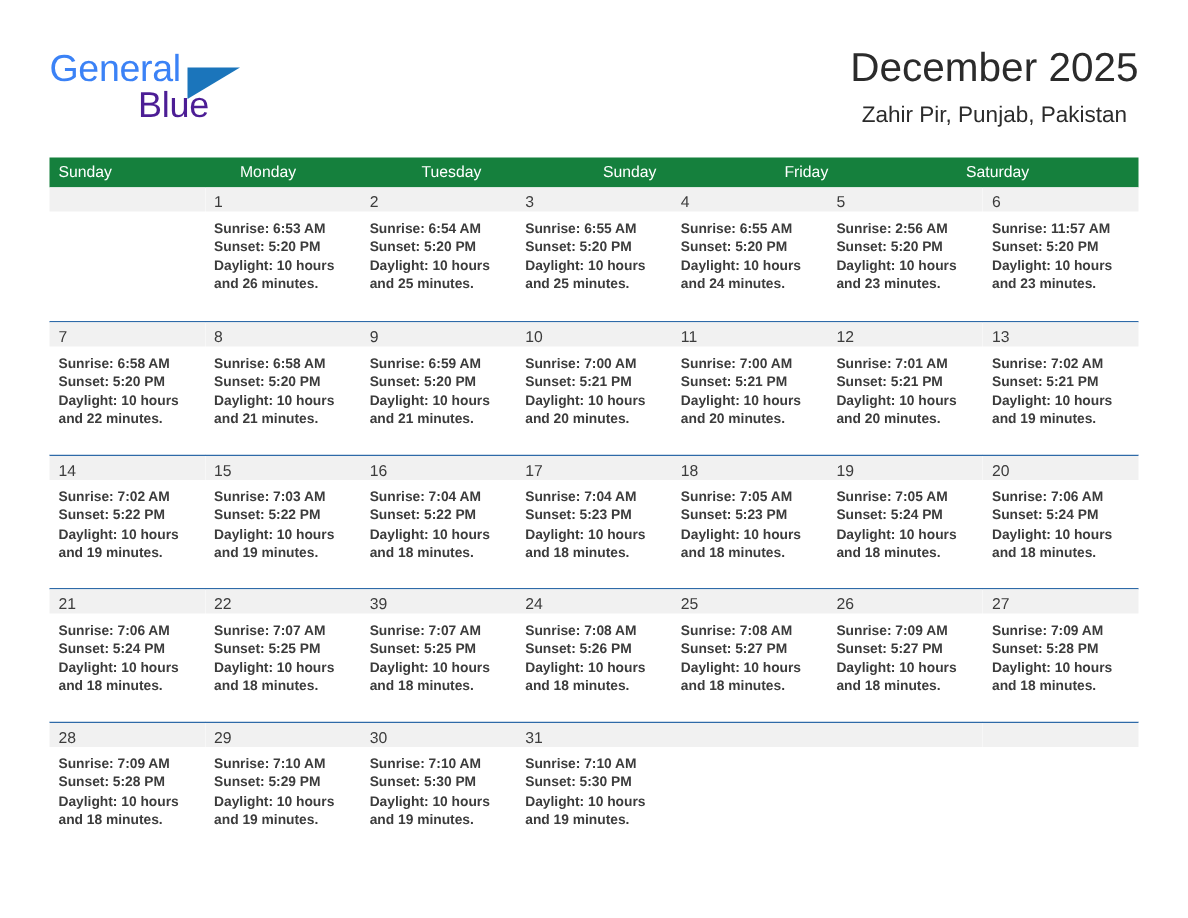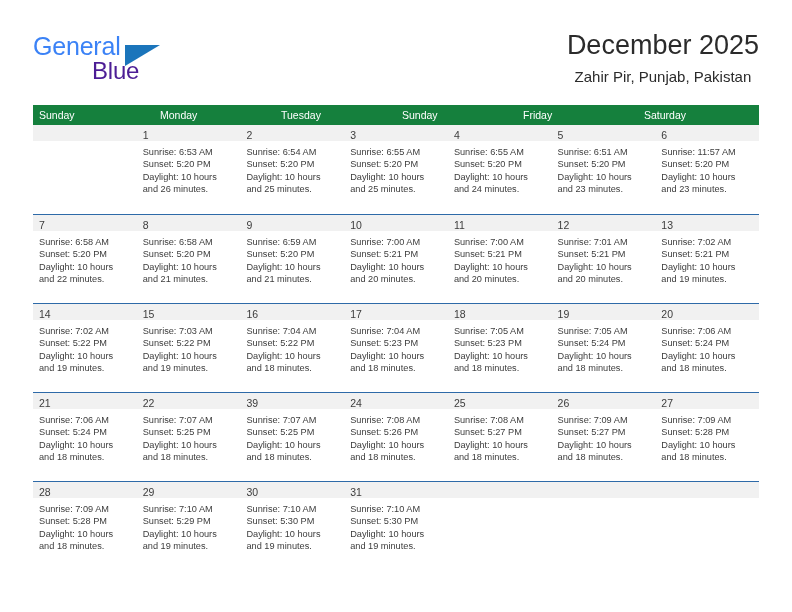--- a/index.html
+++ b/index.html
@@ -133,20 +133,21 @@
   }
   .day-num {
     font-size: 10.5px;
     color: #3c3c3c;
     line-height: 16px;
     font-family: "Liberation Sans", sans-serif;
   }
   .day-body {
     padding: 5px 6px 0 6px;
     box-sizing: border-box;
+    font-weight: bold;
   }
   .day-line {
     font-size: 9.2px;
     color: #3c3c3c;
     line-height: 12.4px;
     white-space: nowrap;
     font-family: "Liberation Sans", sans-serif;
   }
 </style>
 </head>
@@ -215,21 +216,21 @@
             <div class="day-body">
               <div class="day-line">Sunrise: 6:55 AM</div>
               <div class="day-line">Sunset: 5:20 PM</div>
               <div class="day-line">Daylight: 10 hours</div>
               <div class="day-line">and 24 minutes.</div>
             </div>
           </div>
           <div class="day-cell">
             <div class="day-num-band"><span class="day-num">5</span></div>
             <div class="day-body">
-              <div class="day-line">Sunrise: 6:51 AM</div>
+              <div class="day-line">Sunrise: 2:56 AM</div>
               <div class="day-line">Sunset: 5:20 PM</div>
               <div class="day-line">Daylight: 10 hours</div>
               <div class="day-line">and 23 minutes.</div>
             </div>
           </div>
           <div class="day-cell">
             <div class="day-num-band"><span class="day-num">6</span></div>
             <div class="day-body">
               <div class="day-line">Sunrise: 11:57 AM</div>
               <div class="day-line">Sunset: 5:20 PM</div>

